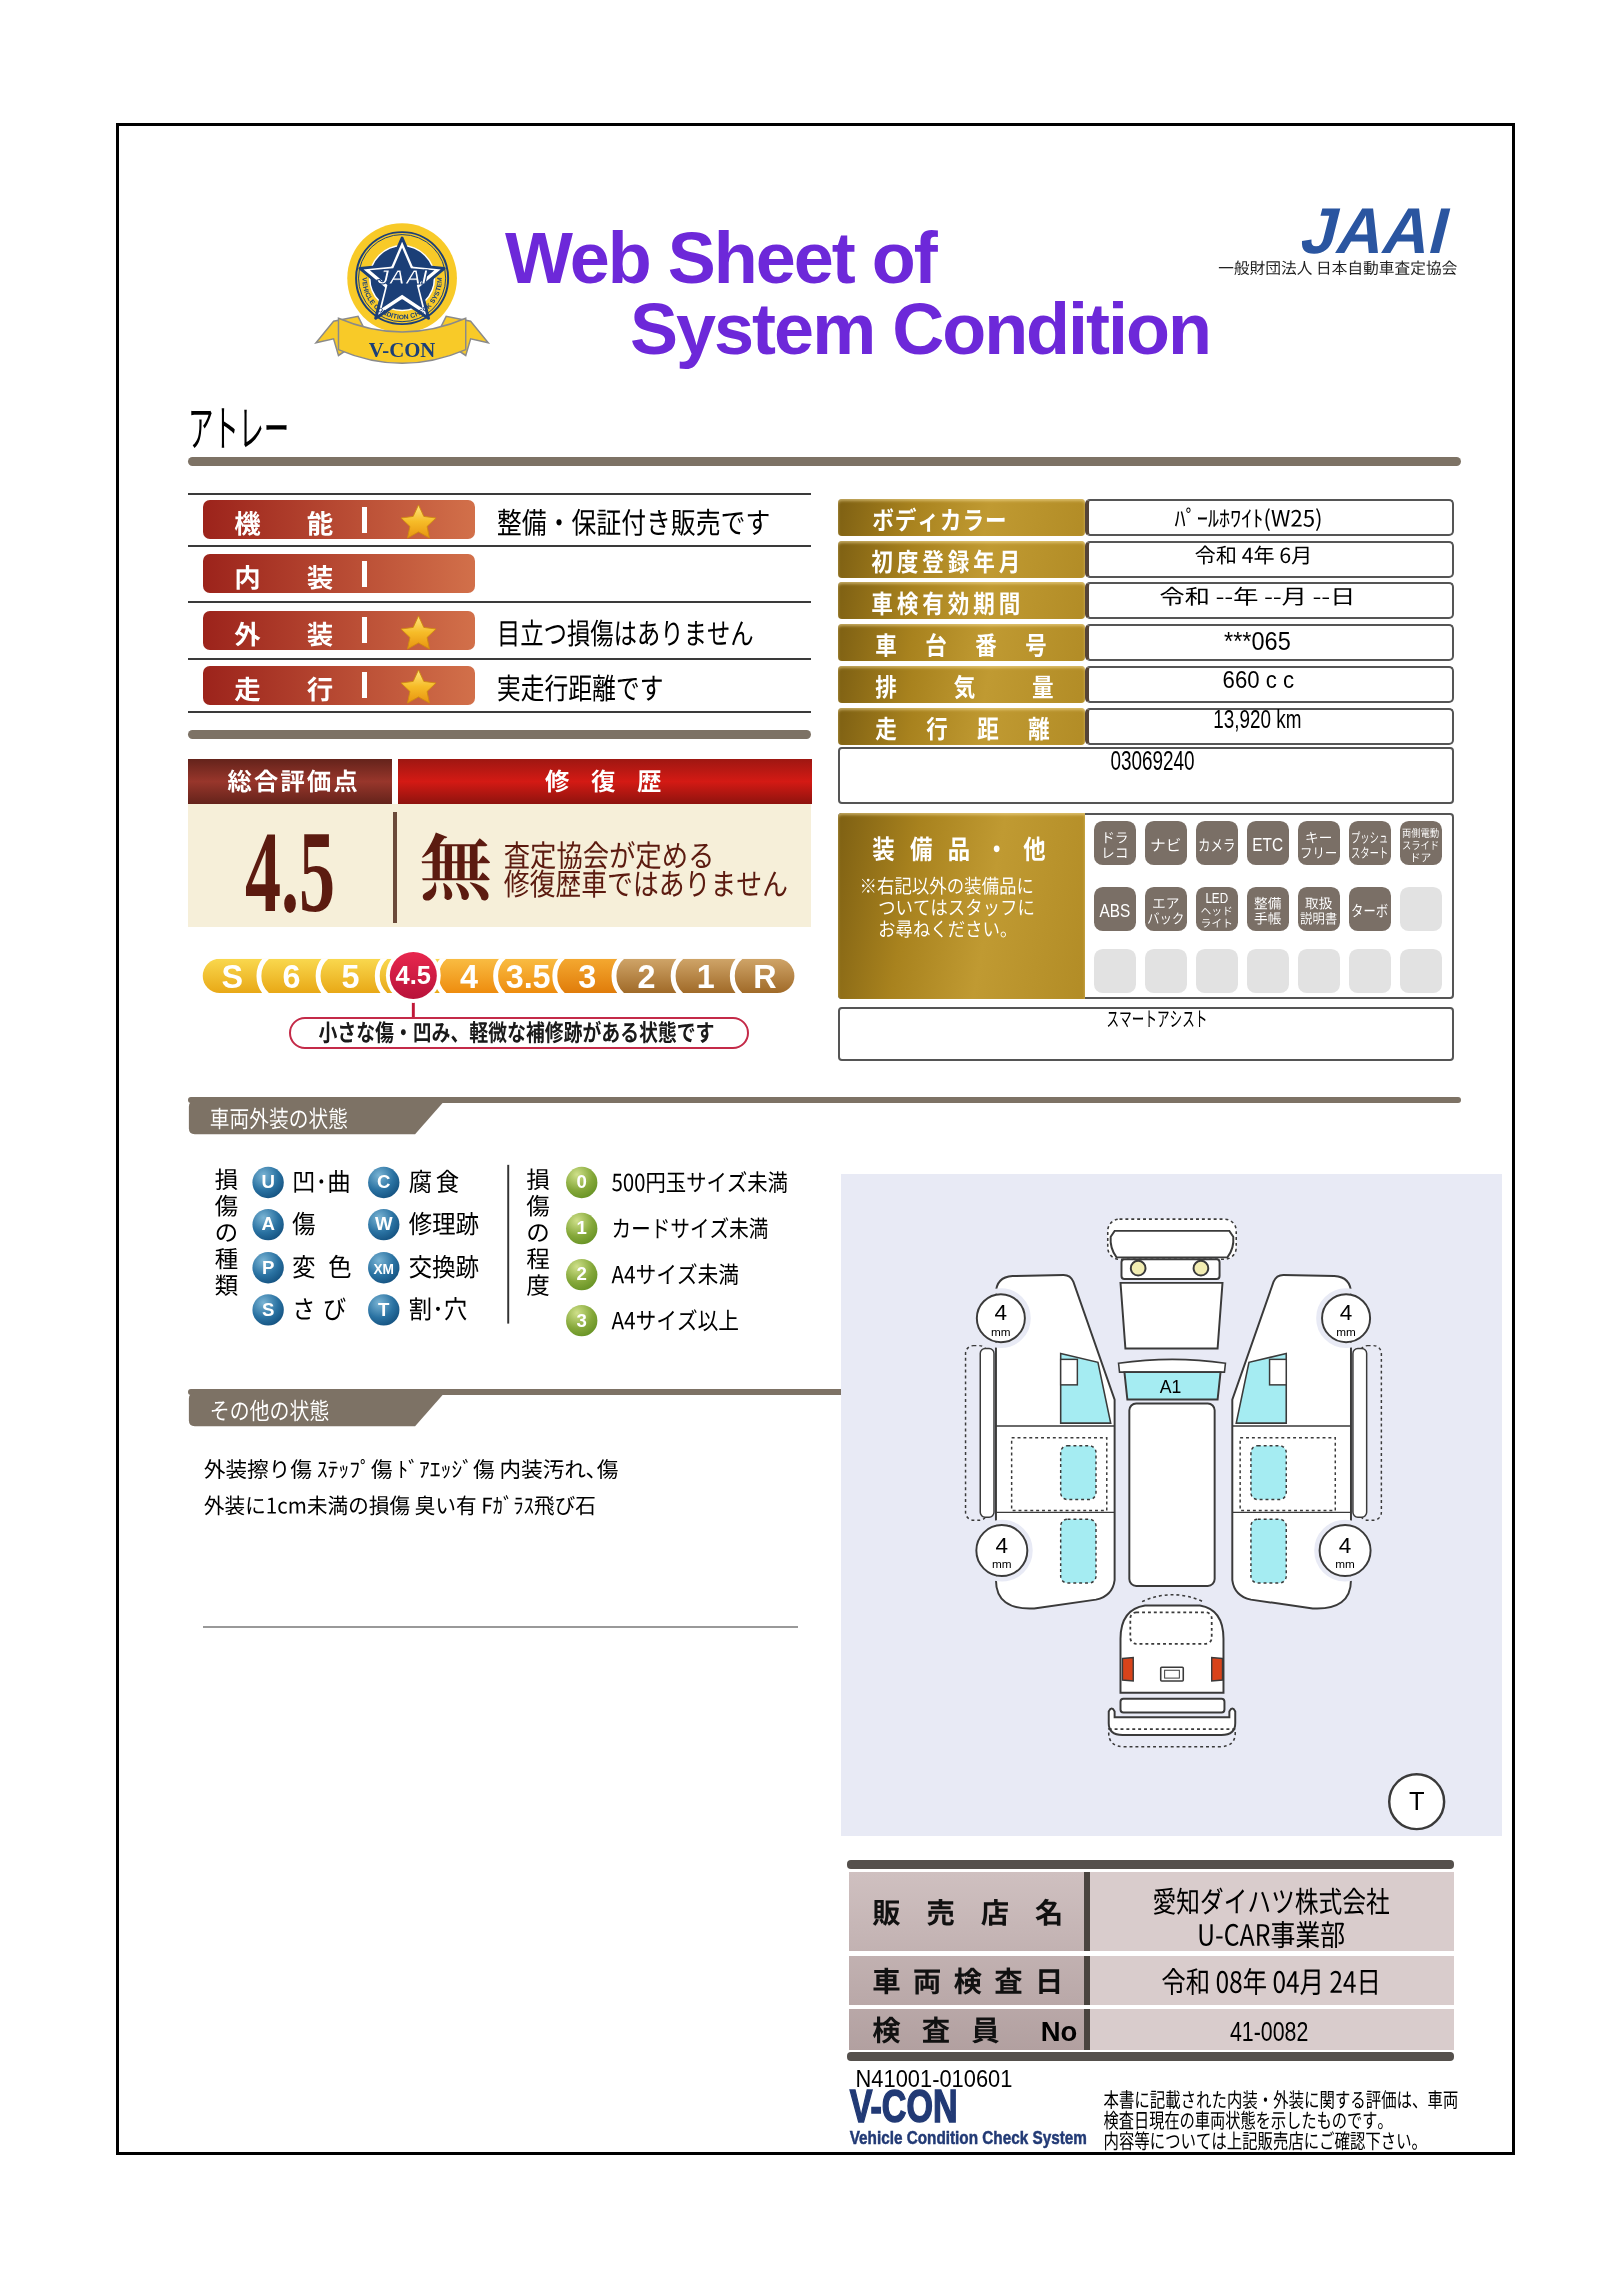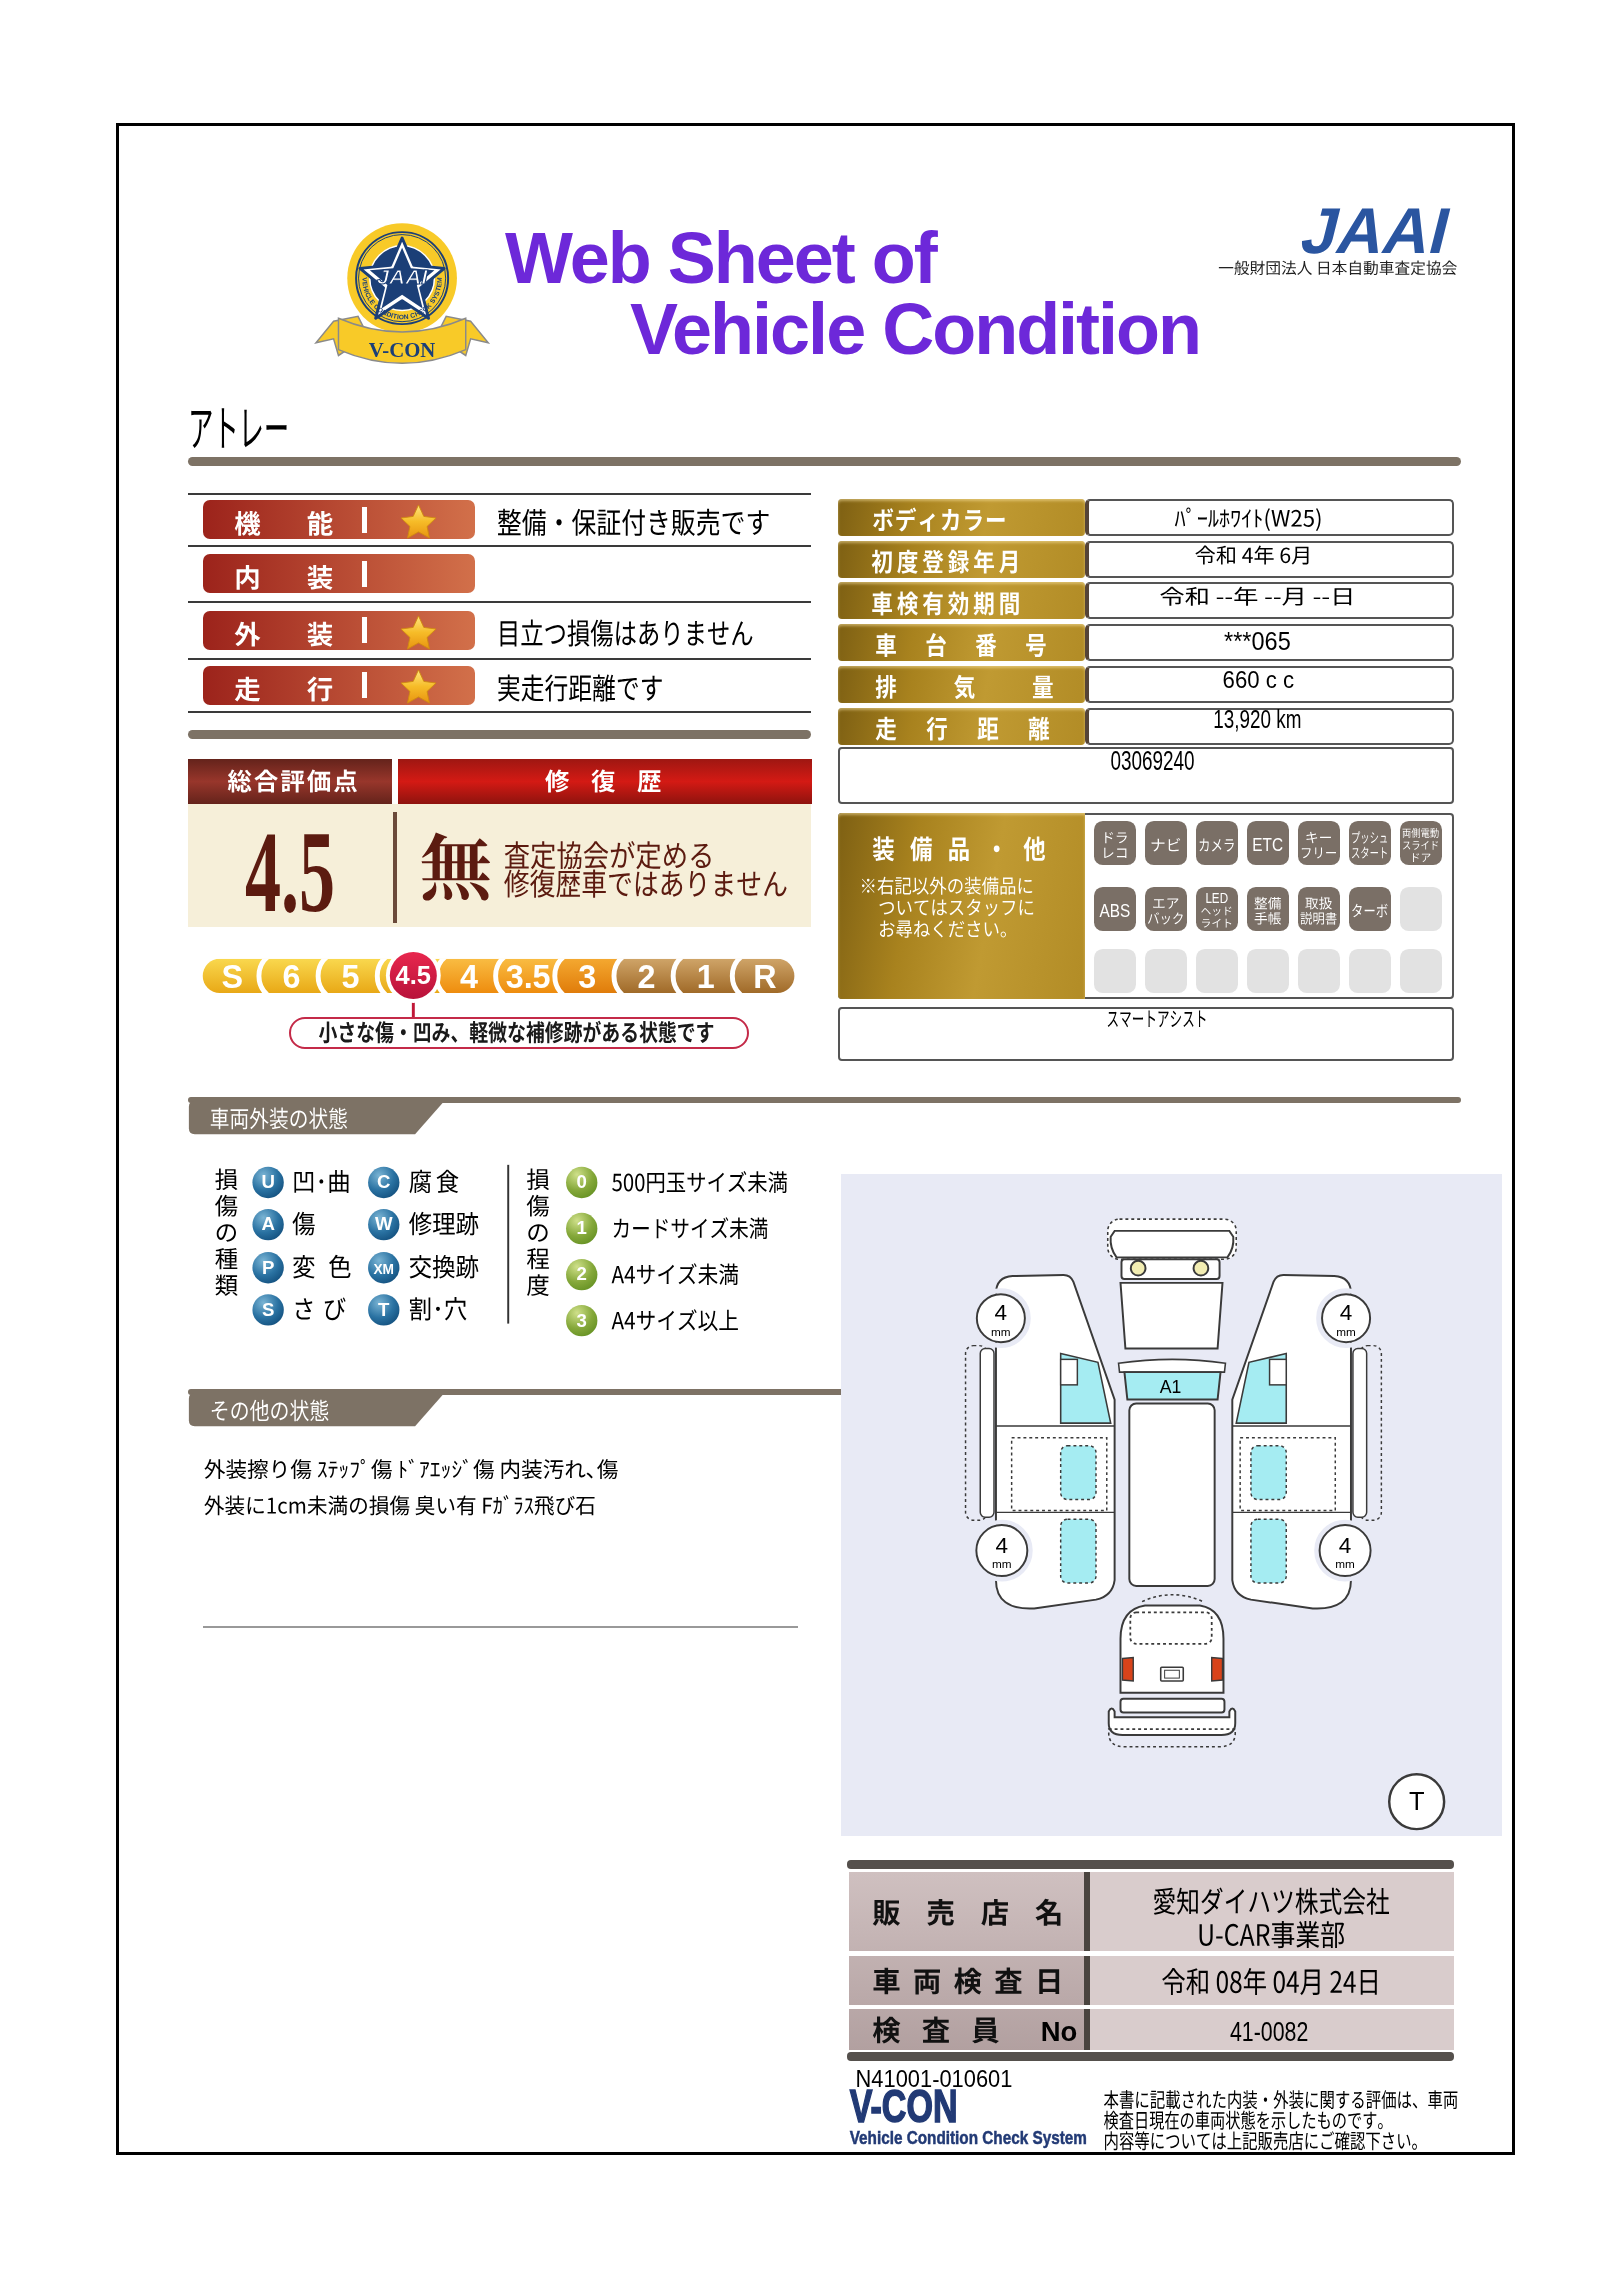--- a/index.html
+++ b/index.html
@@ -18,21 +18,21 @@
 <path d="M95 48 L107 76 L138 79 L114 99 L122 130 L95 112 L68 130 L76 99 L52 79 L83 76 Z" fill="#fff" stroke="#1b3f77" stroke-width="3" stroke-linejoin="round"></path>
 <path d="M95 58 L104 79 L128 81 L110 96 L116 120 L95 106 L74 120 L80 96 L62 81 L86 79 Z" fill="#1b3f77"></path>
 <text x="95" y="95" font-family="Liberation Sans" font-weight="bold" font-style="italic" font-size="20" fill="#fff" stroke="#1b3f77" stroke-width="1.1" text-anchor="middle" textLength="52" lengthAdjust="spacingAndGlyphs">JAAI</text>
 <text font-family="Liberation Sans" font-weight="bold" font-size="6.8" fill="#1b3f77" letter-spacing="0.2"><textPath href="#arcB" startOffset="50%" text-anchor="middle">VEHICLE CONDITION CHECK SYSTEM</textPath></text>
 <path d="M25 133 L7 155 L25 151 L30 168 L60 148 L50 128 Z" fill="#f8ca28" stroke="#8a8a8a" stroke-width="1.5"></path>
 <path d="M165 133 L183 155 L165 151 L160 168 L130 148 L140 128 Z" fill="#f8ca28" stroke="#8a8a8a" stroke-width="1.5"></path>
 <path d="M30 130 Q95 158 160 130 L160 162 Q95 190 30 162 Z" fill="#f8ca28" stroke="#8a8a8a" stroke-width="1.5"></path>
 <text x="95" y="170" font-family="Liberation Serif" font-weight="bold" font-size="22" fill="#1b3f77" text-anchor="middle" textLength="68" lengthAdjust="spacingAndGlyphs">V-CON</text>
 </svg>
 
-<div style="position:absolute;left:505px;top:223px;font-family:'Liberation Sans';font-weight:bold;font-size:72px;color:#6d28d9;letter-spacing:-2px;line-height:71px;white-space:nowrap;">Web Sheet of<br><span style="margin-left:125px">Vehicle Condition</span></div>
+<div style="position:absolute;left:505px;top:223px;font-family:'Liberation Sans';font-weight:bold;font-size:72px;color:#6d28d9;letter-spacing:-2px;line-height:71px;white-space:nowrap;">Web Sheet of<br><span style="margin-left:125px">System Condition</span></div>
 
 <svg style="position:absolute;left:1296px;top:202px" width="172" height="57" viewBox="0 0 175 58">
 <g transform="skewX(-14) translate(15,0)">
       <text x="0" y="52" font-family="Liberation Sans" font-weight="bold" font-size="66" fill="#2a55a0" textLength="148" lengthAdjust="spacingAndGlyphs">JAAI</text>
     </g>
 </svg>
 
 <div style="position:absolute;left:188px;top:457px;width:1273px;height:8.8px;border-radius:4.9px;background:#7d7265;"></div>
 
 <div style="position:absolute;left:188px;top:493px;width:623px;height:2px;background:#3a3a3a;"></div>

